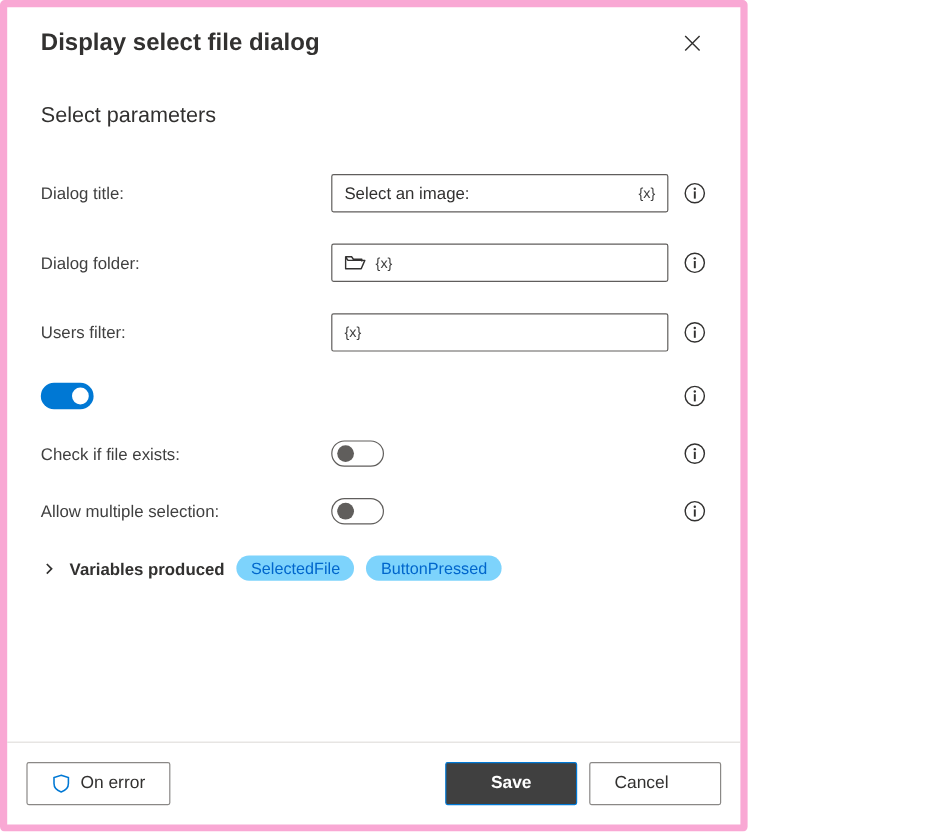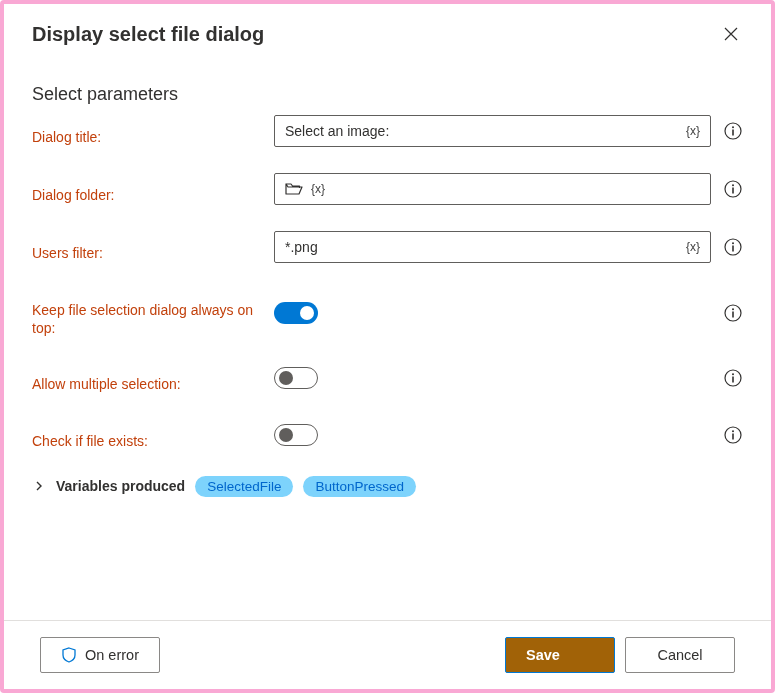--- a/index.html
+++ b/index.html
@@ -6,23 +6,23 @@
   body {
     font-family: "Segoe UI", -apple-system, sans-serif;
     font-size: 14px;
     color: #323130;
     background: #fff;
     width: 775px;
     height: 693px;
     overflow: hidden;
   }
   .dialog {
-    width: 775px;
+    width: 623px;
     height: 693px;
-    border: 4px solid #f9a8d4;
+    border: 6px solid #f9a8d4;
     border-radius: 4px;
     display: flex;
     flex-direction: column;
     position: relative;
   }
   .header {
     display: flex;
     justify-content: space-between;
     align-items: center;
     padding: 18px 28px 14px 28px;
@@ -50,34 +50,33 @@
   .info-banner a { color: #0066cc; text-decoration: underline; cursor: pointer; }
   .content {
     flex: 1;
     padding: 24px 28px 0 28px;
     overflow-y: auto;
   }
   .section-title {
     font-size: 18px;
     font-weight: 400;
     color: #323130;
-    margin-bottom: 10px;
+    margin-bottom: 38px;
   }
   .param-row {
     display: flex;
     align-items: center;
     margin-bottom: 26px;
     gap: 12px;
   }
   .param-label {
     width: 230px;
     flex-shrink: 0;
-    color: #c2410c;
+    color: #404040;
     line-height: 1.3;
-    margin-top: 12px;
   }
   .param-control {
     flex: 1;
     display: flex;
     align-items: flex-start;
     border-radius: 13px;
   }
   .text-input {
     width: 100%;
     border: 1px solid #605e5c;
@@ -148,21 +147,21 @@
   .pill {
     background: #7dd3fc;
     color: #0066cc;
     border-radius: 12px;
     padding: 3px 12px;
     font-size: 13.5px;
     cursor: pointer;
   }
   .footer {
     border-top: 1px solid #e1dfdd;
-    padding: 16px 36px;
+    padding: 16px 16px;
     display: flex;
     justify-content: space-between;
     align-items: center;
     gap: 12px;
   }
   .btn {
     height: 36px;
     padding: 0 20px;
     border-radius: 2px;
     font-size: 14.5px;
@@ -170,27 +169,27 @@
     cursor: pointer;
     display: inline-flex;
     align-items: center;
     gap: 8px;
   }
   .btn-default {
     background: #fff;
     border: 1px solid #8a8886;
     color: #323130;
     min-width: 110px;
-    justify-content: center;
   }
   .btn-primary {
-    background: #a16207;
+    background: #404040;
     border: 1px solid #0078d4;
     color: #fff;
     min-width: 110px;
+    justify-content: center;
     font-weight: 600;
   }
   .btn-on-error {
     background: #fff;
     border: 1px solid #8a8886;
     color: #323130;
   }
   .footer-right { display: flex; gap: 10px; }
   svg { display: block; }
   .var-icon { font-size: 12px; color: #424242; }
@@ -252,69 +251,67 @@
             <circle cx="9" cy="5.3" r="1" fill="#323130"></circle>
             <rect x="8.2" y="7.5" width="1.6" height="6" fill="#323130"></rect>
           </svg>
       </div>
     </div>
 
     <div class="param-row">
       <div class="param-label">Users filter:</div>
       <div class="param-control">
         <div class="text-input">
-          <input type="text" value="*.png" style="">
           <div class="input-suffix">
             <span class="var-icon">{x}</span>
           </div>
         </div>
       </div>
       <div class="info-icon">
         <svg width="18" height="18" viewBox="0 0 18 18">
             <circle cx="9" cy="9" r="8" fill="none" stroke="#323130" stroke-width="1.2"></circle>
             <circle cx="9" cy="5.3" r="1" fill="#323130"></circle>
             <rect x="8.2" y="7.5" width="1.6" height="6" fill="#323130"></rect>
           </svg>
       </div>
     </div>
 
     <div class="param-row">
-      <div class="param-label">Keep file selection dialog always on top:</div>
       <div class="param-control">
         <div class="toggle on">
             <div class="toggle-knob"></div>
           </div>
       </div>
       <div class="info-icon">
         <svg width="18" height="18" viewBox="0 0 18 18">
             <circle cx="9" cy="9" r="8" fill="none" stroke="#323130" stroke-width="1.2"></circle>
             <circle cx="9" cy="5.3" r="1" fill="#323130"></circle>
             <rect x="8.2" y="7.5" width="1.6" height="6" fill="#323130"></rect>
           </svg>
       </div>
     </div>
 
     <div class="param-row">
-      <div class="param-label">Allow multiple selection:</div>
+      <div class="param-label">Check if file exists:</div>
       <div class="param-control">
         <div class="toggle off">
             <div class="toggle-knob"></div>
           </div>
       </div>
       <div class="info-icon">
         <svg width="18" height="18" viewBox="0 0 18 18">
             <circle cx="9" cy="9" r="8" fill="none" stroke="#323130" stroke-width="1.2"></circle>
             <circle cx="9" cy="5.3" r="1" fill="#323130"></circle>
             <rect x="8.2" y="7.5" width="1.6" height="6" fill="#323130"></rect>
           </svg>
       </div>
     </div>
 
     <div class="param-row">
-      <div class="param-label">Check if file exists:</div>
+      <div class="param-label">Allow multiple selection:</div>
       <div class="param-control">
         <div class="toggle off">
             <div class="toggle-knob"></div>
           </div>
       </div>
       <div class="info-icon">
         <svg width="18" height="18" viewBox="0 0 18 18">
             <circle cx="9" cy="9" r="8" fill="none" stroke="#323130" stroke-width="1.2"></circle>
             <circle cx="9" cy="5.3" r="1" fill="#323130"></circle>
             <rect x="8.2" y="7.5" width="1.6" height="6" fill="#323130"></rect>

